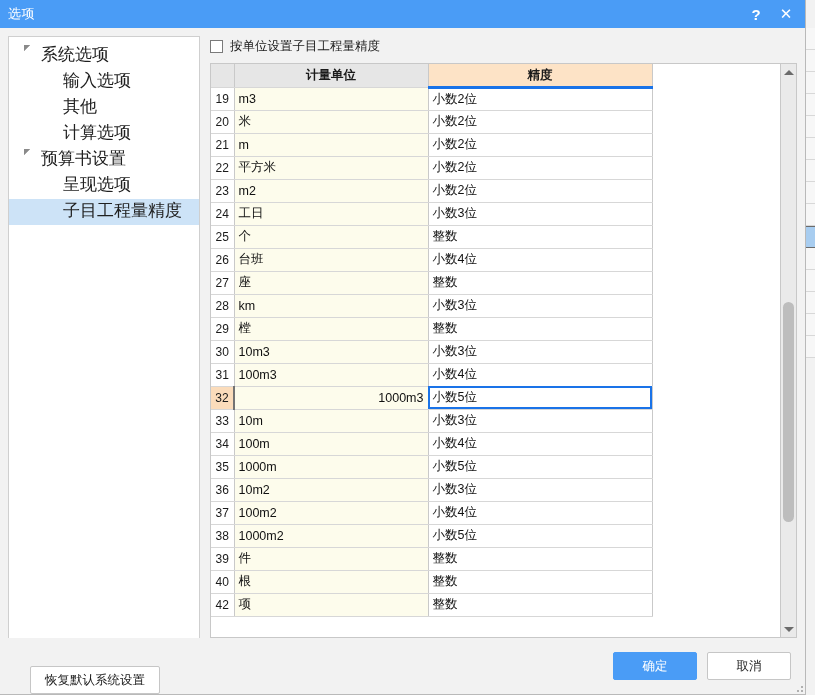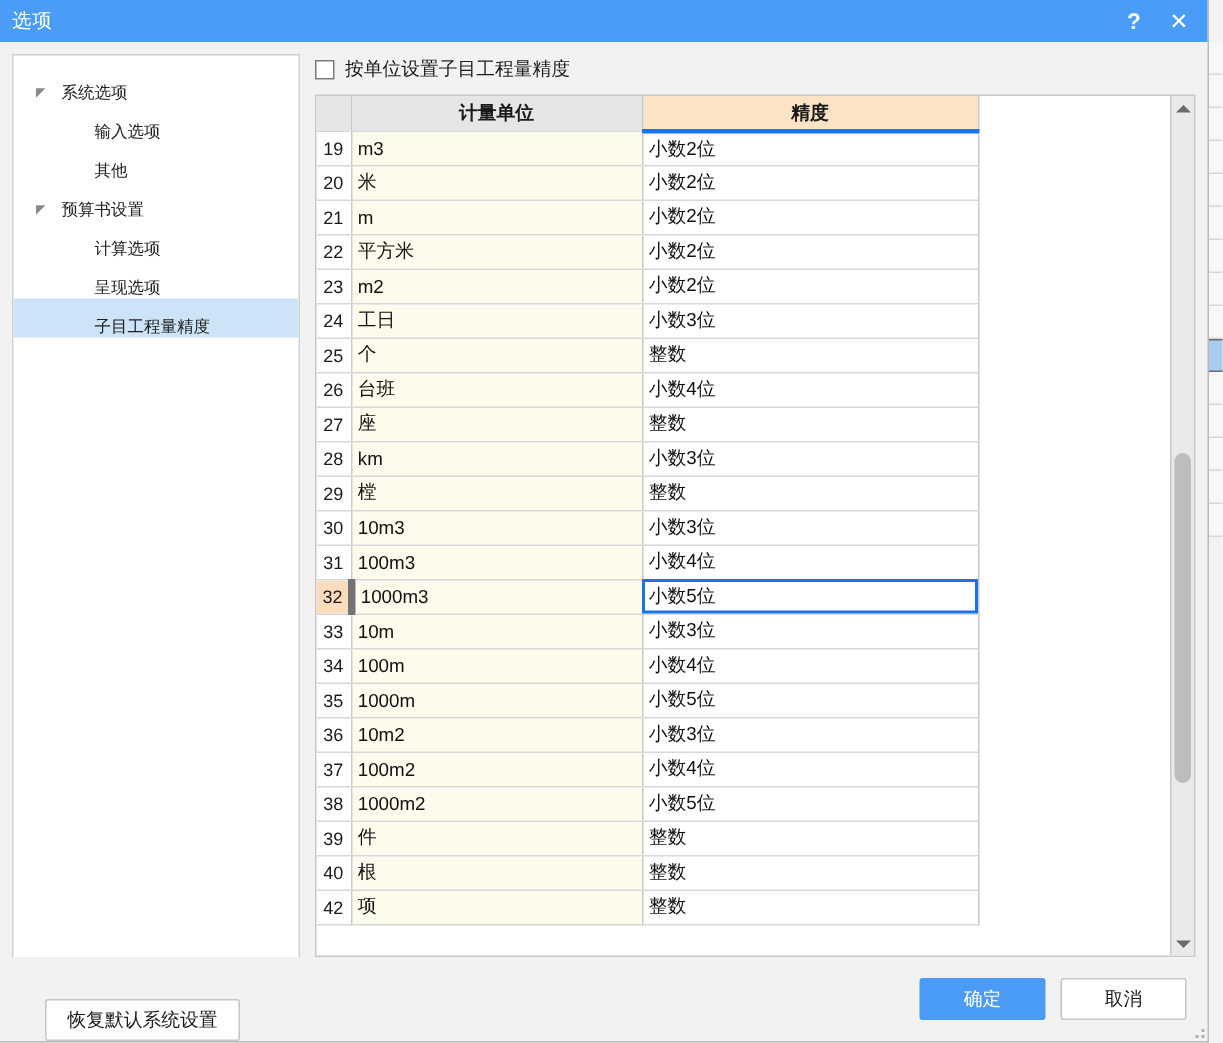--- a/index.html
+++ b/index.html
@@ -77,22 +77,22 @@
   #sidebar {
     width: 192px; min-width: 192px;
     height: 621px;
     background: #ffffff;
     border: 1px solid #cfcfcf;
     padding-top: 6px;
     overflow: hidden;
   }
   .tree-node {
     height: 26px;
-    display: flex; align-items: flex-end;
-    font-size: 11px;
+    display: flex; align-items: flex-start;
+    font-size: 17px;
     color: #202020;
     cursor: default;
     white-space: nowrap;
   }
   .tree-node.child { padding-left: 54px; }
   .tree-node.root  { padding-left: 14px; }
   .tree-node.selected { background: #cde3f7; }
   .tree-arrow {
     width: 12px; height: 12px;
     margin-right: 6px;
@@ -207,21 +207,22 @@
     background: #ffffff;
     color: #111111;
   }
 
   
   tr.row-selected td.cell-num {
     background: #fbdcbb;
     font-weight: normal;
   }
   tr.row-selected td.cell-unit {
-    border-left: 5px solid #737373;
+    border-left: 2px solid #737373;
+    text-align: right;
   }
   td.cell-prec.focused {
     outline: 2px solid #1a73e8;
     outline-offset: -2px;
     position: relative;
     z-index: 3;
   }
 
   
   #grid-vscroll {
@@ -335,26 +336,26 @@
       <div class="tree-node root">
         <span class="tree-arrow"></span>
         <span>系统选项</span>
       </div>
       <div class="tree-node child">
         <span>输入选项</span>
       </div>
       <div class="tree-node child">
         <span>其他</span>
       </div>
+      <div class="tree-node child">
+        <span>计算选项</span>
+      </div>
       <div class="tree-node root">
         <span class="tree-arrow"></span>
         <span>预算书设置</span>
-      </div>
-      <div class="tree-node child">
-        <span>计算选项</span>
       </div>
       <div class="tree-node child">
         <span>呈现选项</span>
       </div>
       <div class="tree-node child selected">
         <span>子目工程量精度</span>
       </div>
     </div>
 
     <div id="right-pane">

